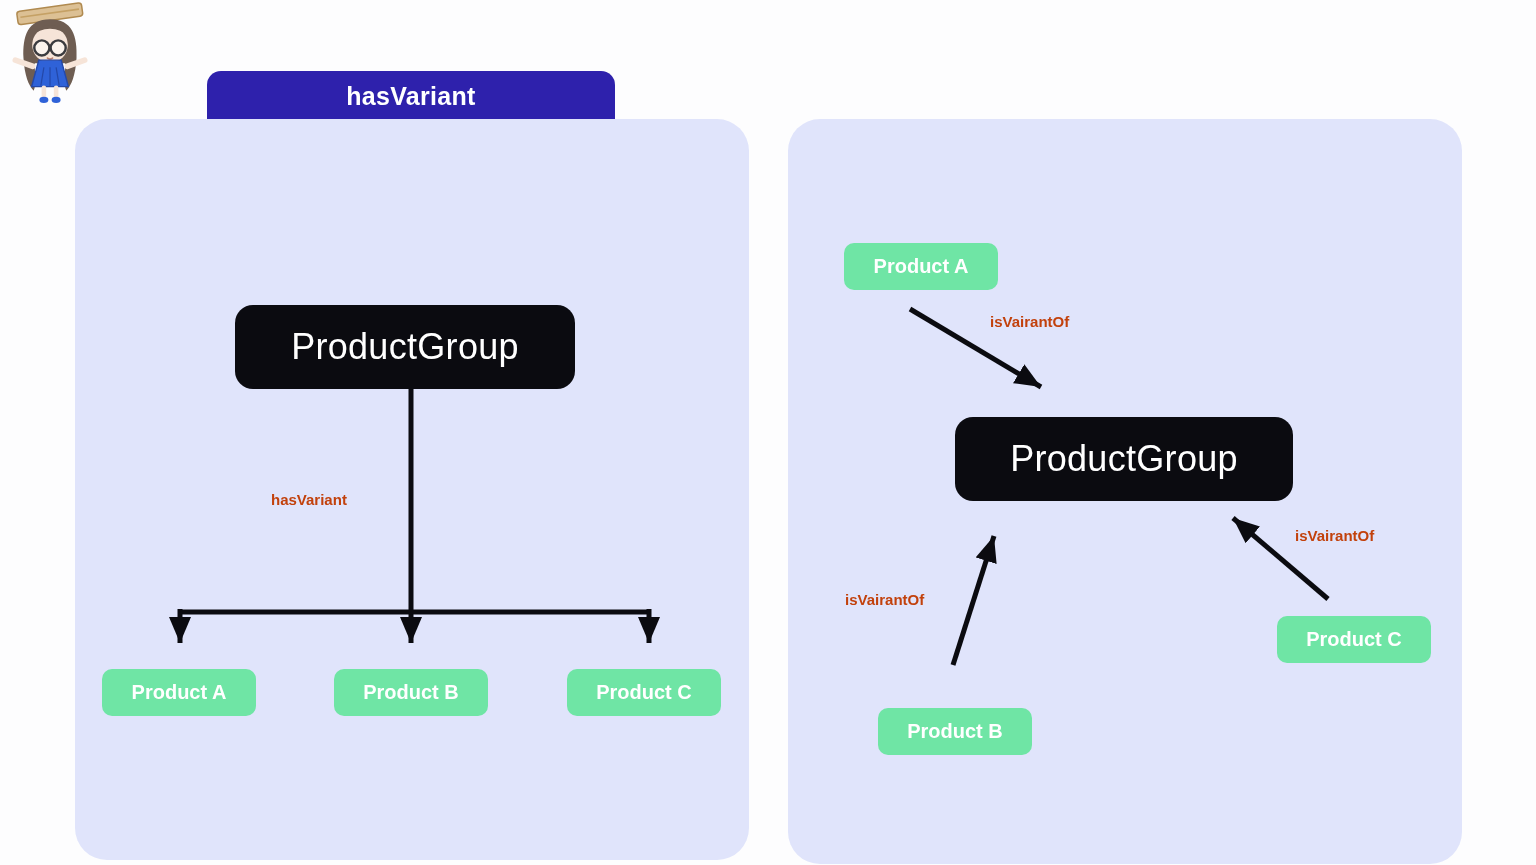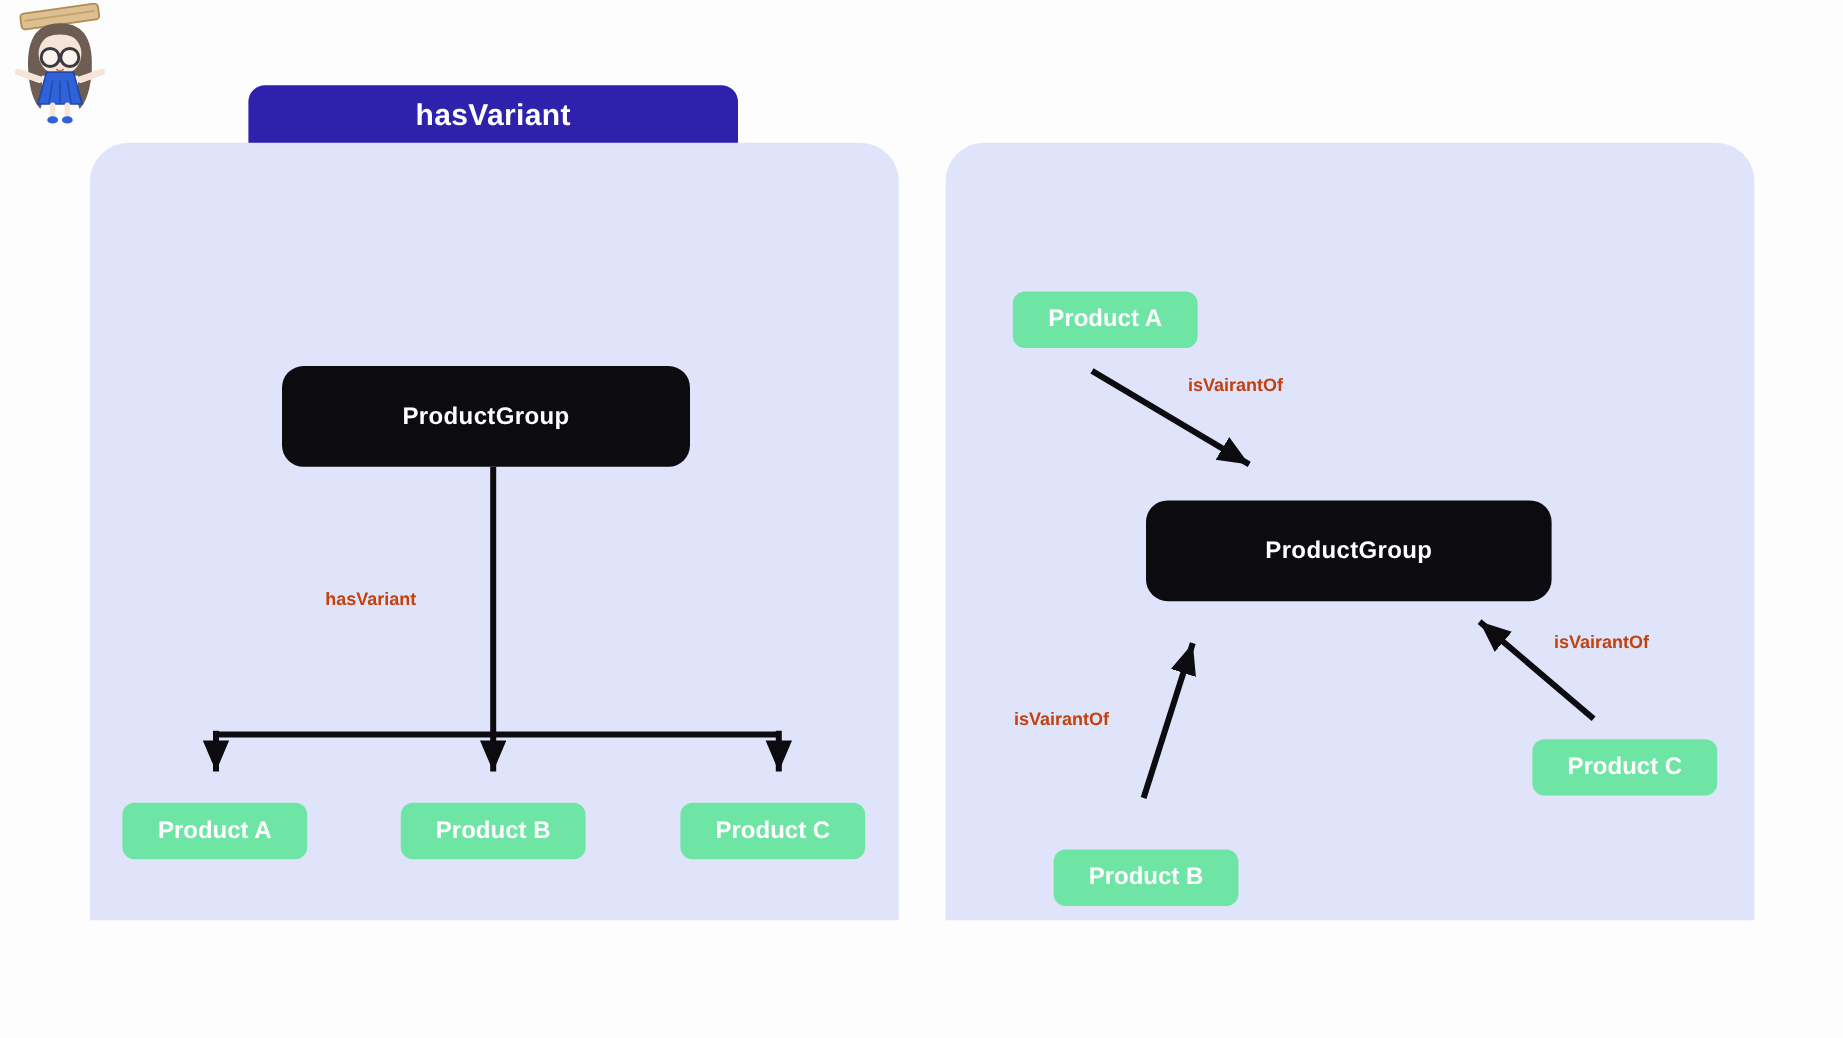--- a/index.html
+++ b/index.html
@@ -6,21 +6,21 @@
     --header-bg:#2E21AC;
     --panel-bg:#E0E4FB;
     --node-dark:#0B0B10;
     --node-green:#6FE5A5;
     --text-light:#FFFFFF;
     --arrow:#0B0B10;
   }
   *{margin:0;padding:0;box-sizing:border-box;}
   html,body{background:#FDFDFE;}
   body{font-family:"Liberation Sans","DejaVu Sans",sans-serif;}
-  .stage{position:relative;width:1536px;height:767px;background:#FDFDFE;overflow:hidden;text-align:right;}
+  .stage{position:relative;width:1536px;height:865px;background:#FDFDFE;overflow:hidden;text-align:right;}
 
   .panel-header{
     position:absolute;width:408px;height:50px;top:71px;
     background:var(--header-bg);
     border-radius:14px 14px 0 0;
     color:var(--text-light);
     display:flex;align-items:center;justify-content:center;
     font-size:25px;font-weight:bold;letter-spacing:.3px;
     z-index:1;
   }
@@ -35,21 +35,21 @@
   }
   .panel.left{left:75px;}
   .panel.right{left:788px;height:745px;}
 
   .node-dark{
     position:absolute;
     background:var(--node-dark);
     color:var(--text-light);
     border-radius:18px;
     display:flex;align-items:center;justify-content:center;
-    font-size:20px;font-weight:bold;letter-spacing:.3px;
+    font-size:36px;font-weight:normal;letter-spacing:.3px;
     z-index:4;
   }
   .node-green{
     position:absolute;width:154px;height:47px;
     background:var(--node-green);
     color:var(--text-light);
     border-radius:10px;
     display:flex;align-items:center;justify-content:center;
     font-size:20px;font-weight:bold;
     z-index:4;

